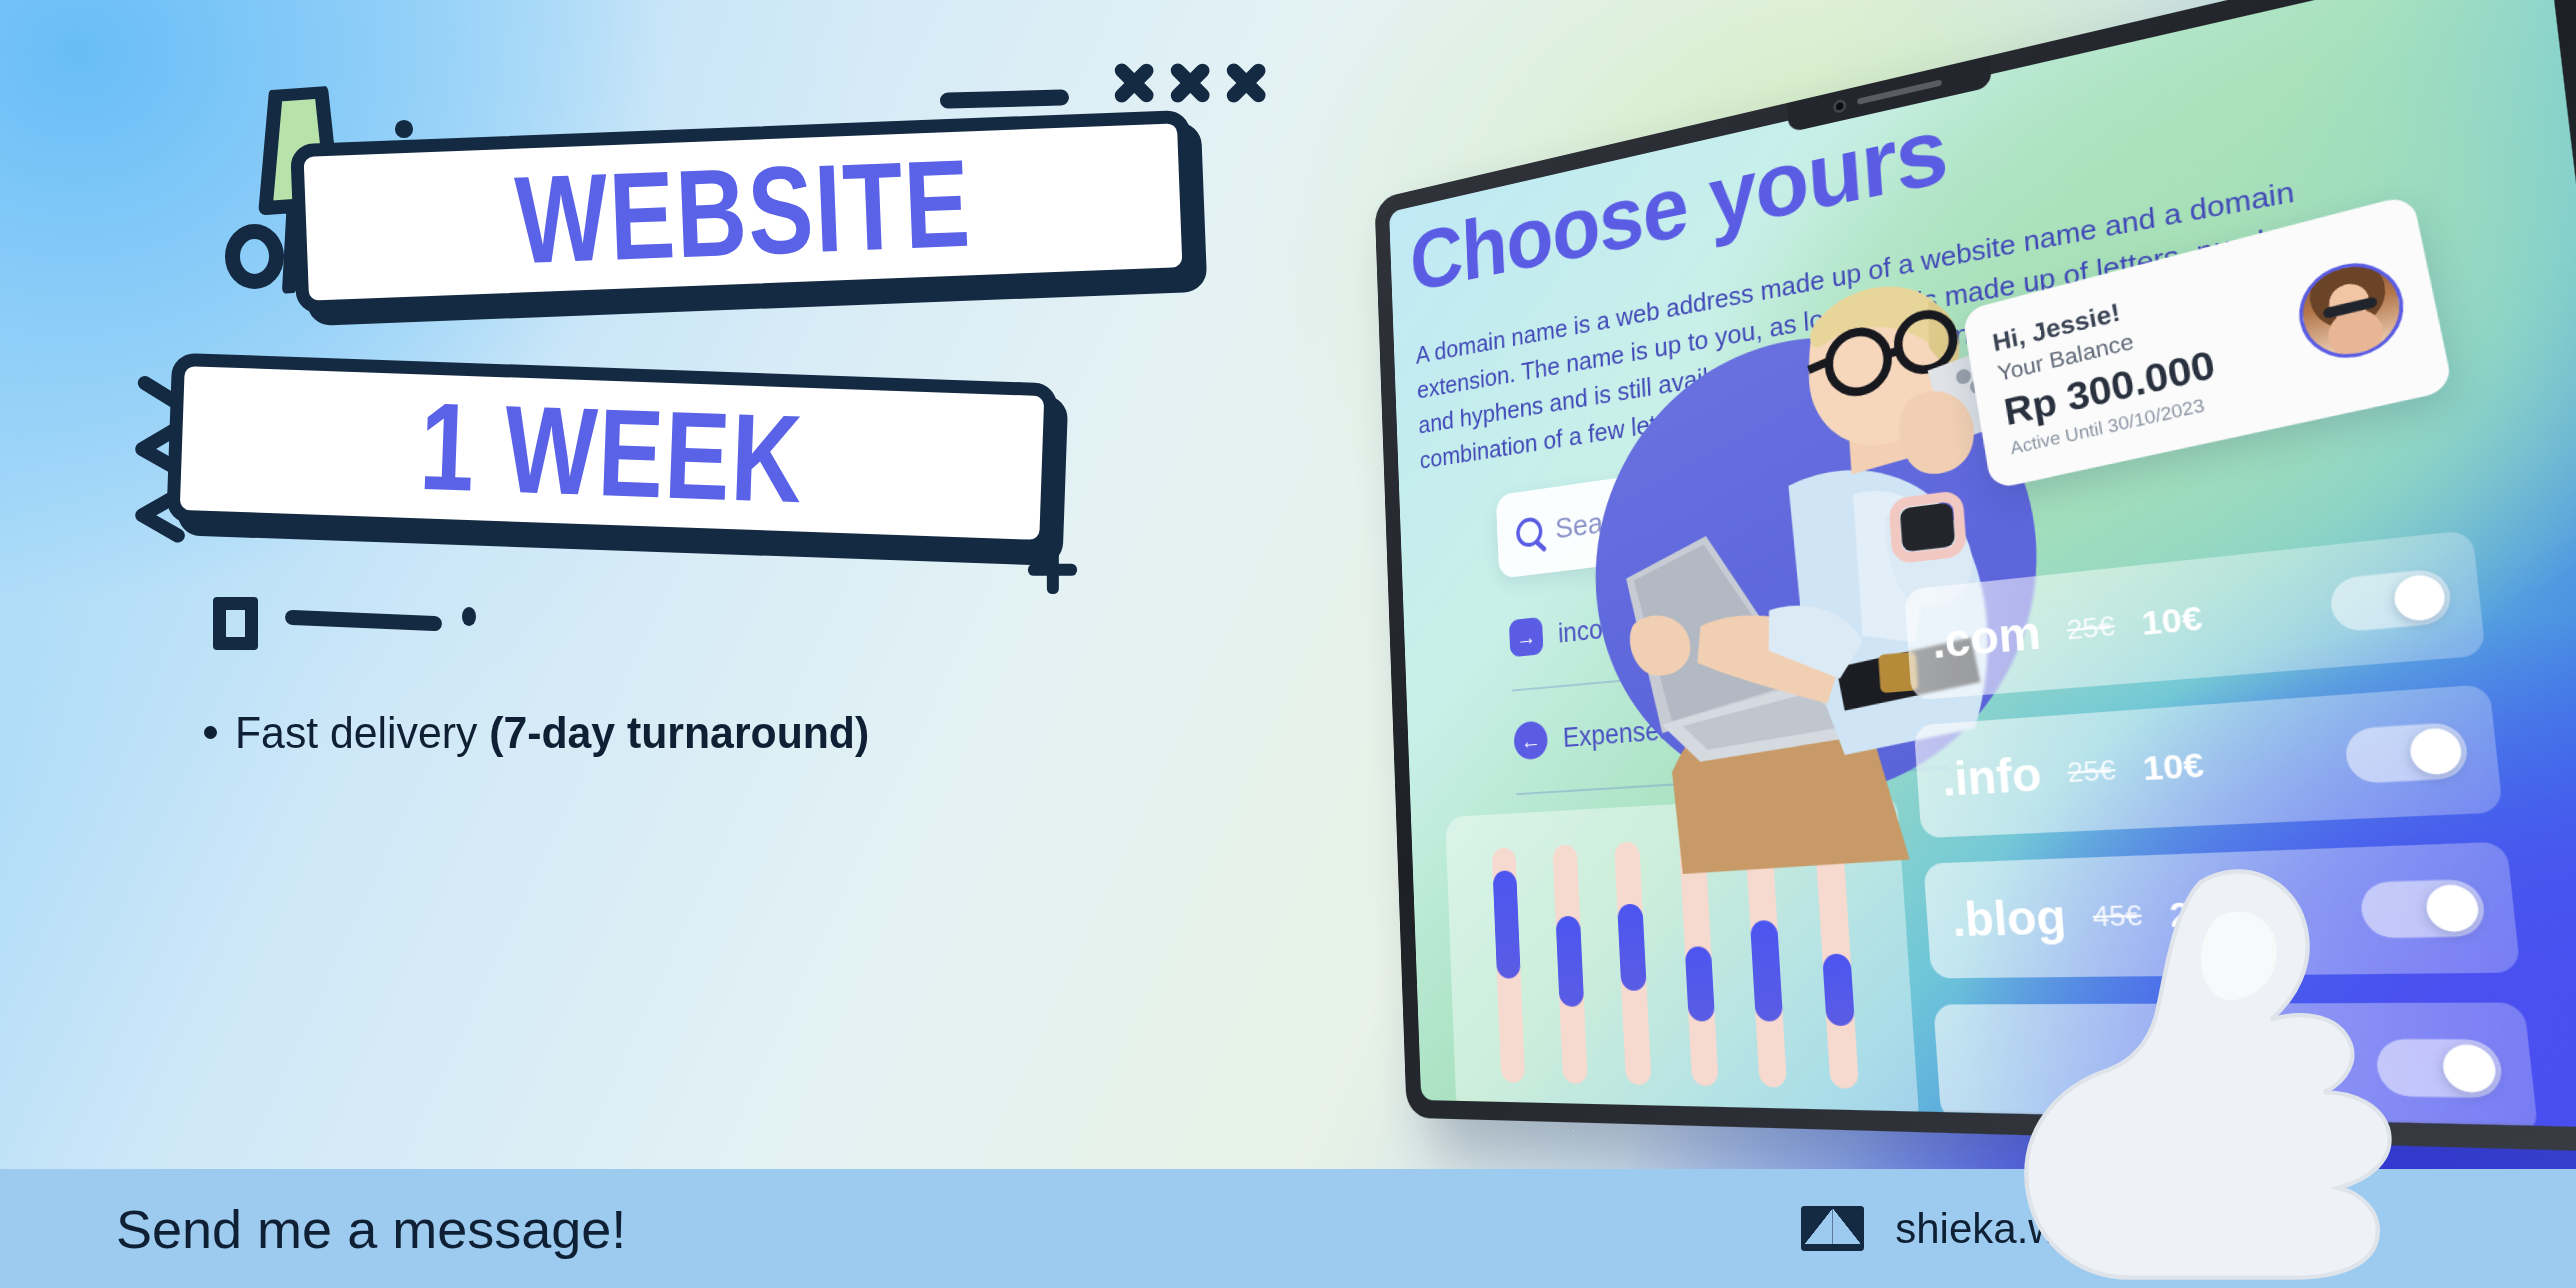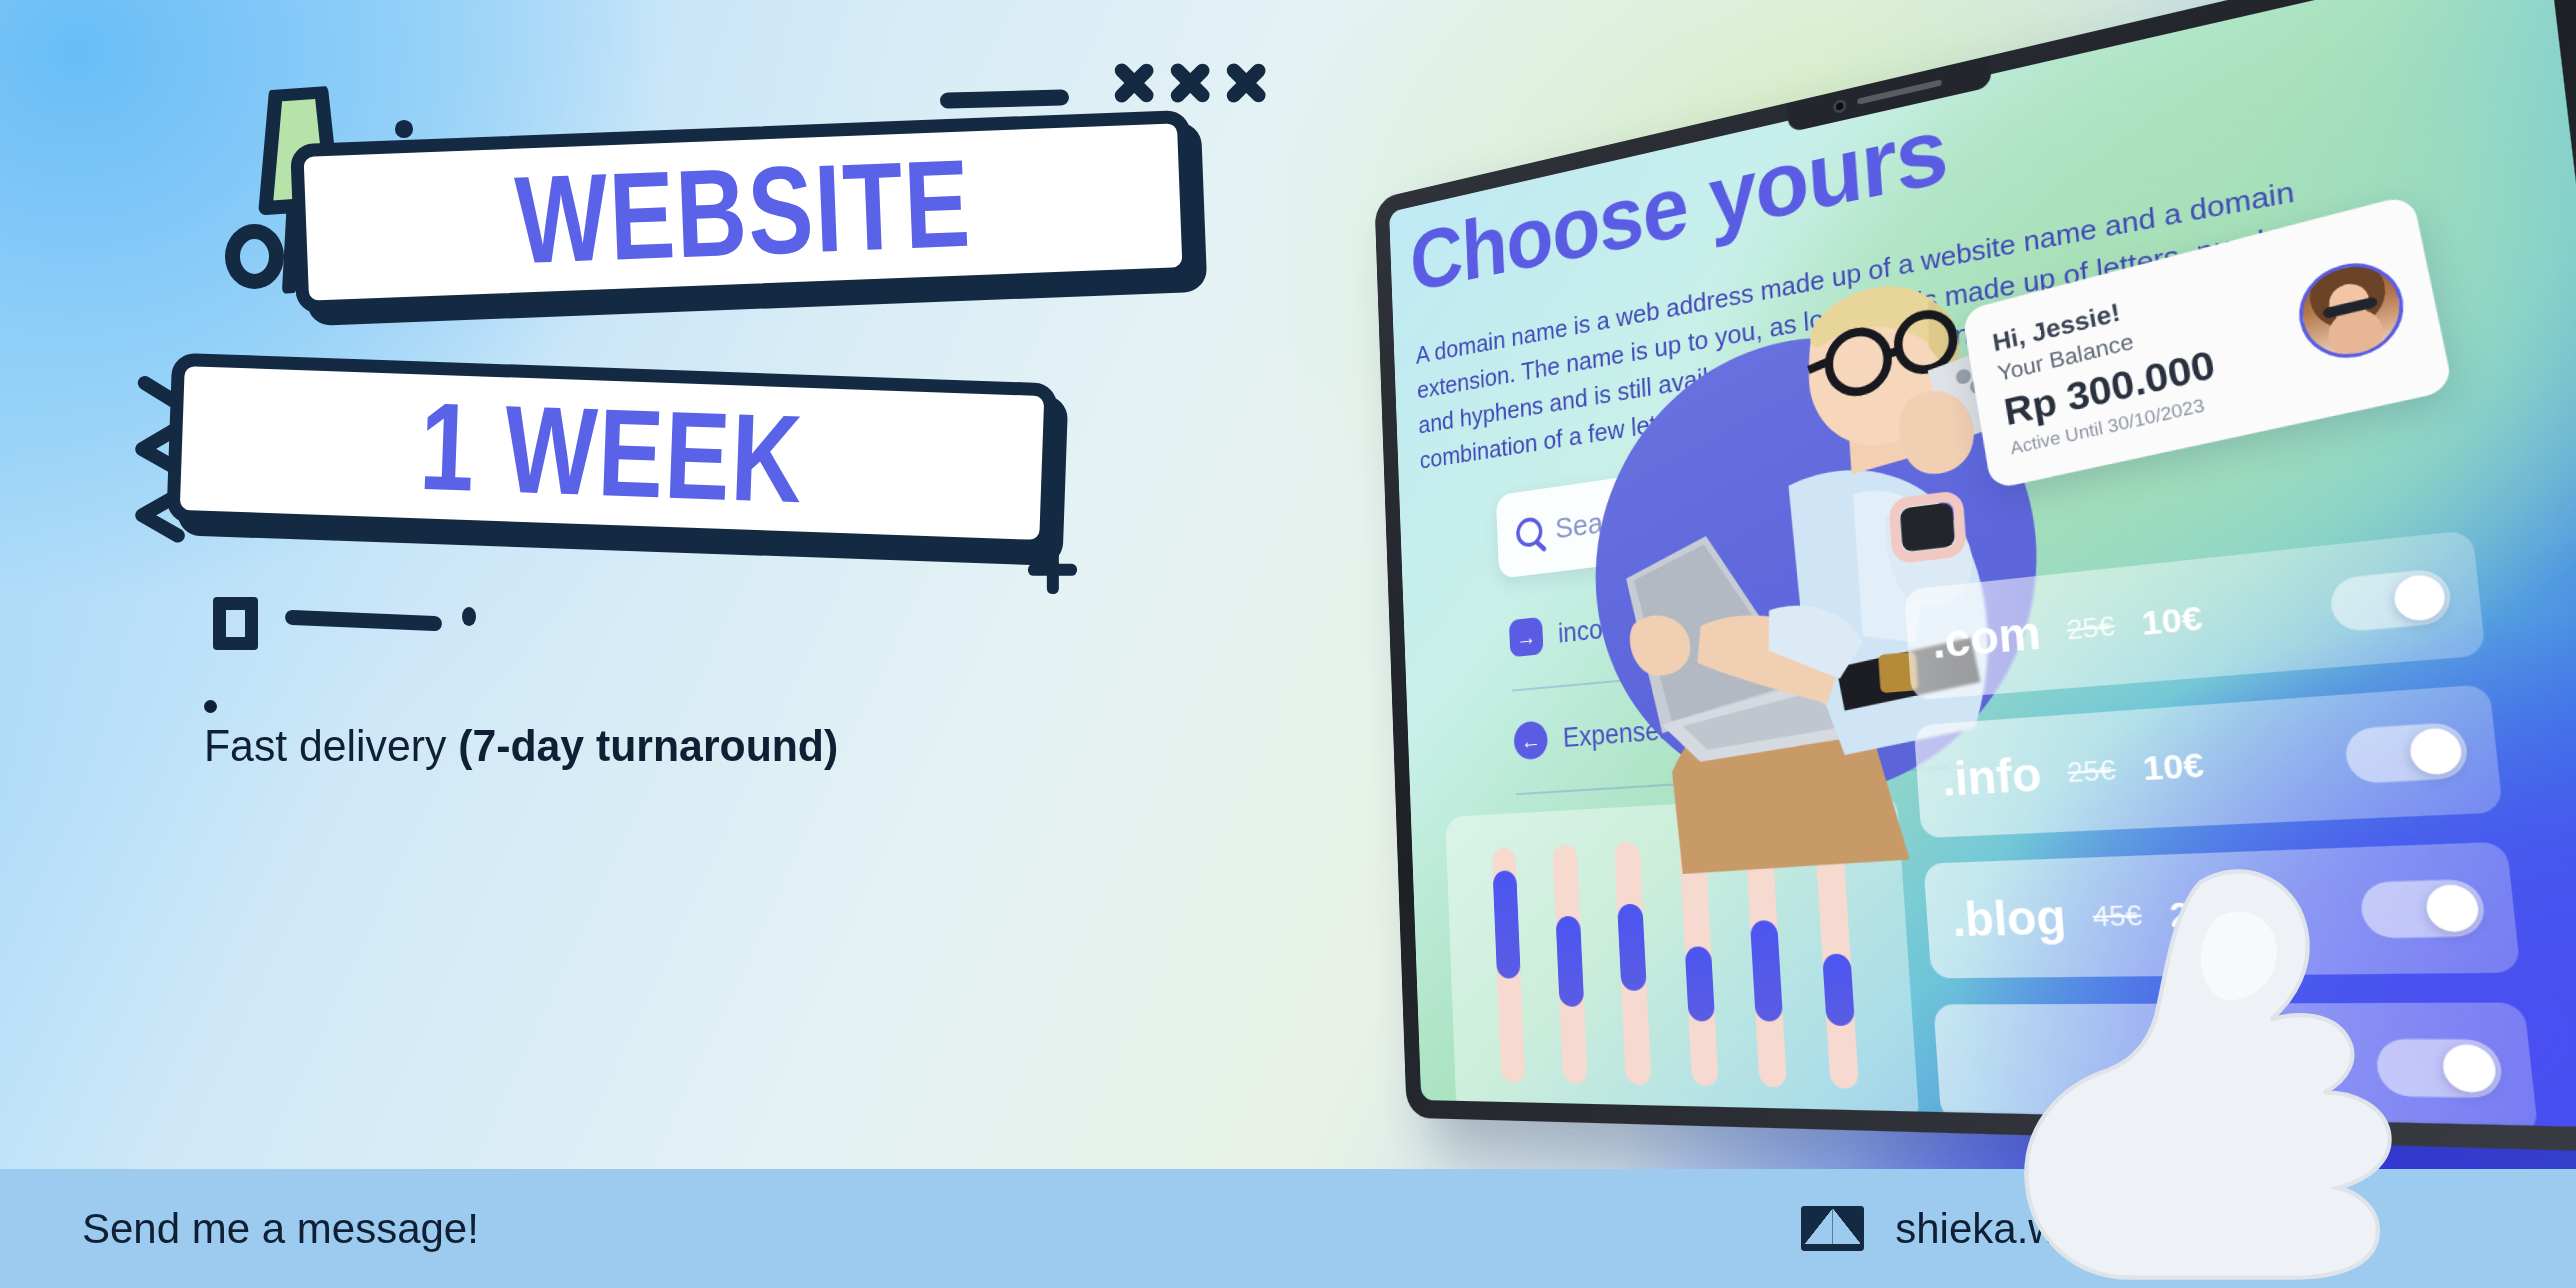--- a/index.html
+++ b/index.html
@@ -102,21 +102,20 @@
   .plus::after  { top: 50%; left: 0; height: 12.3px; width: 49px; transform: translateY(-50%); }
 
   
   .bullets {
     position: absolute; left: 204px; top: 709px; width: 1199px;
   }
   .bullet-row {
     display: flex; align-items: baseline;
     margin-bottom: 15px;
     color: #0f2034;
-    flex-direction: column;
   }
   .bullet-dot {
     flex: 0 0 auto;
     width: 13px; height: 13px; border-radius: 50%;
     background: #0f2034; margin-right: 17.7px;
     position: relative; top: -8.9px;
   }
   .bullet-text {
     font-size: 45px; line-height: 1.06;
     color: #0f2034; white-space: nowrap;
@@ -315,22 +314,22 @@
   .hand { position: absolute; left: 681px; top: 729px; width: 477px; height: 450px; z-index: 9; }
 
   
   .footer {
     position: absolute; left: 0; bottom: 0;
     width: 2576px; height: 119px;
     background: #9dcbef;
     display: flex; align-items: center;
   }
   .footer-left {
-    margin-left: 82px;
-    font-size: 42px; color: #0f2034;
+    margin-left: 116px;
+    font-size: 54px; color: #0f2034;
   }
   .footer-right {
     position: absolute; right: 204px;
     display: flex; align-items: center; gap: 31px;
   }
   .mail-ico {
     width: 63px; height: 45px; background: #142a42; border-radius: 3.4px;
     position: relative; flex: 0 0 auto;
   }
   .mail-ico::after {

